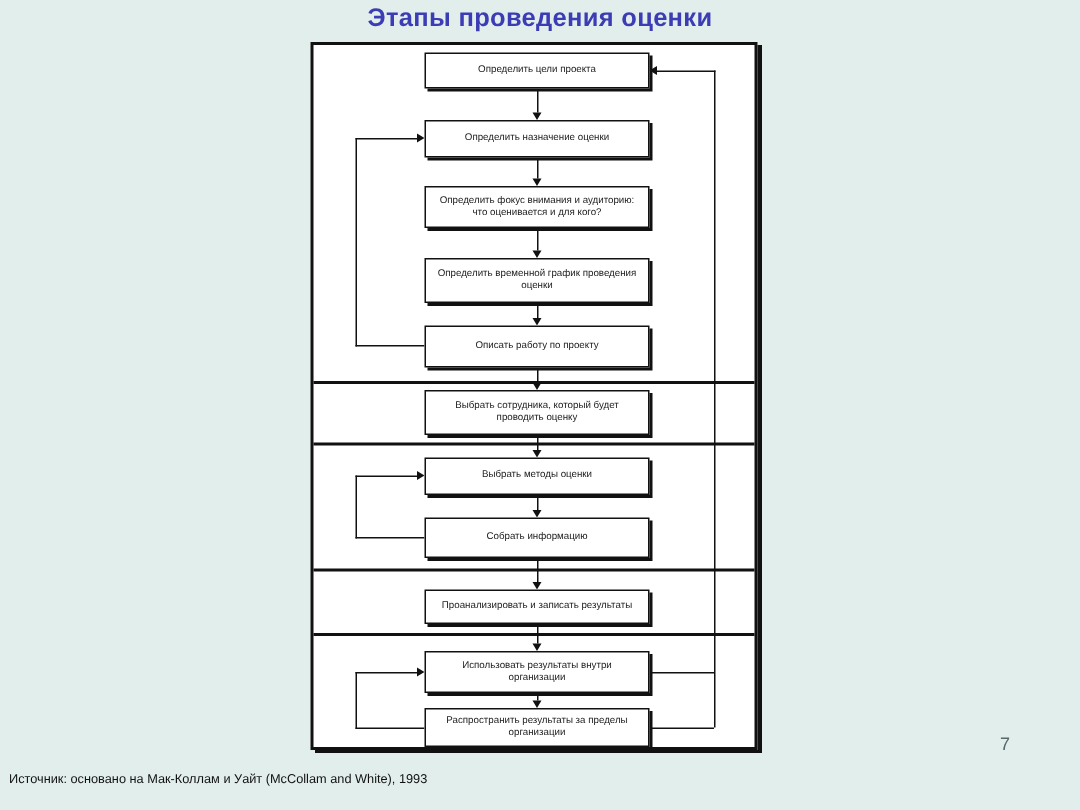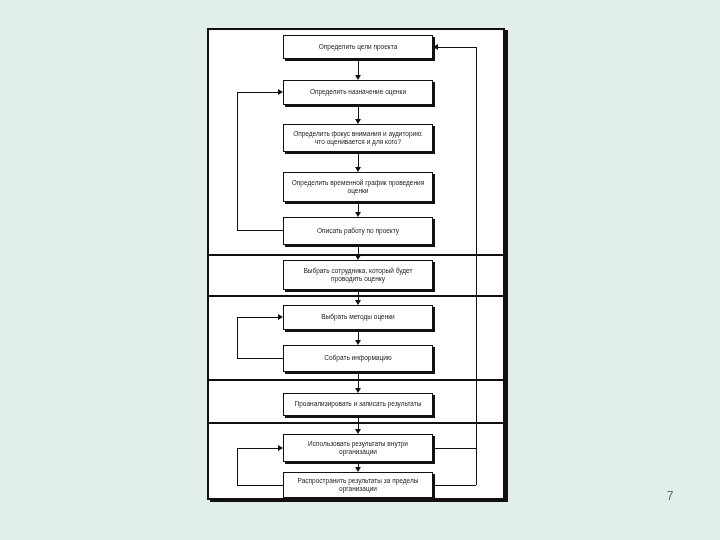--- a/index.html
+++ b/index.html
@@ -82,20 +82,21 @@
     text-align: center;
     font-size: 12px;
     color: #5a6b6b;
   }
 </style>
 </head>
 <body>
 
 <div class="slide">
 
+  <div class="title">Этапы проведения оценки</div>
 
   <div class="panel">
 
     <div class="divider" style="top:224px"></div>
     <div class="divider" style="top:265px"></div>
     <div class="divider" style="top:349px"></div>
     <div class="divider" style="top:392px"></div>
 
     <div class="hline" style="left:28px; top:200px; width:46px"></div>
     <div class="vline" style="left:28px; top:62px; height:139px"></div>
@@ -146,15 +147,16 @@
     <div class="fbox" style="top:187px; height:28px">Описать работу по проекту</div>
     <div class="fbox" style="top:230px; height:30px">Выбрать сотрудника, который будет проводить оценку</div>
     <div class="fbox" style="top:275px; height:25px">Выбрать методы оценки</div>
     <div class="fbox" style="top:315px; height:27px">Собрать информацию</div>
     <div class="fbox" style="top:363px; height:23px">Проанализировать и записать результаты</div>
     <div class="fbox" style="top:404px; height:28px">Использовать результаты внутри организации</div>
     <div class="fbox" style="top:442px; height:26px">Распространить результаты за пределы организации</div>
 
   </div>
 
+  <div class="source">Источник: основано на Мак-Коллам и Уайт (McCollam and White), 1993</div>
   <div class="page-number">7</div>
 
 </div>
 
 </body></html>

